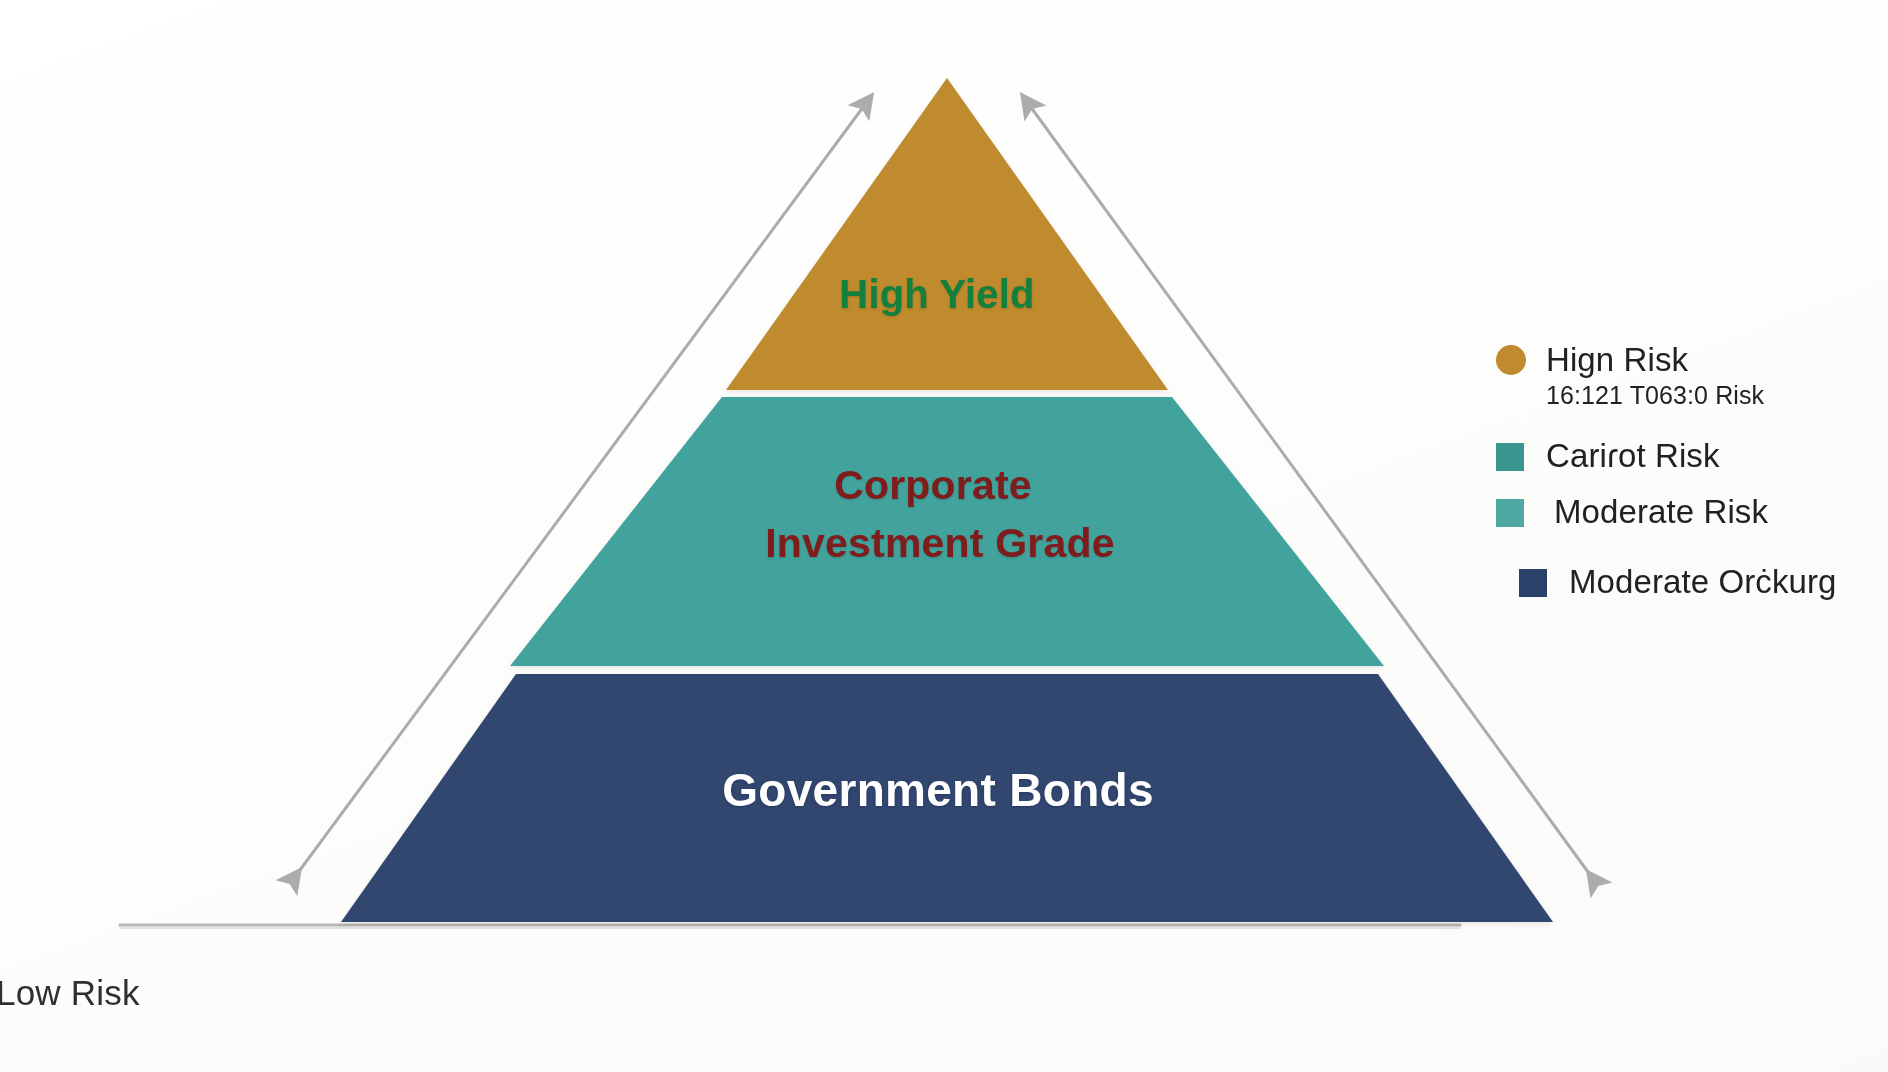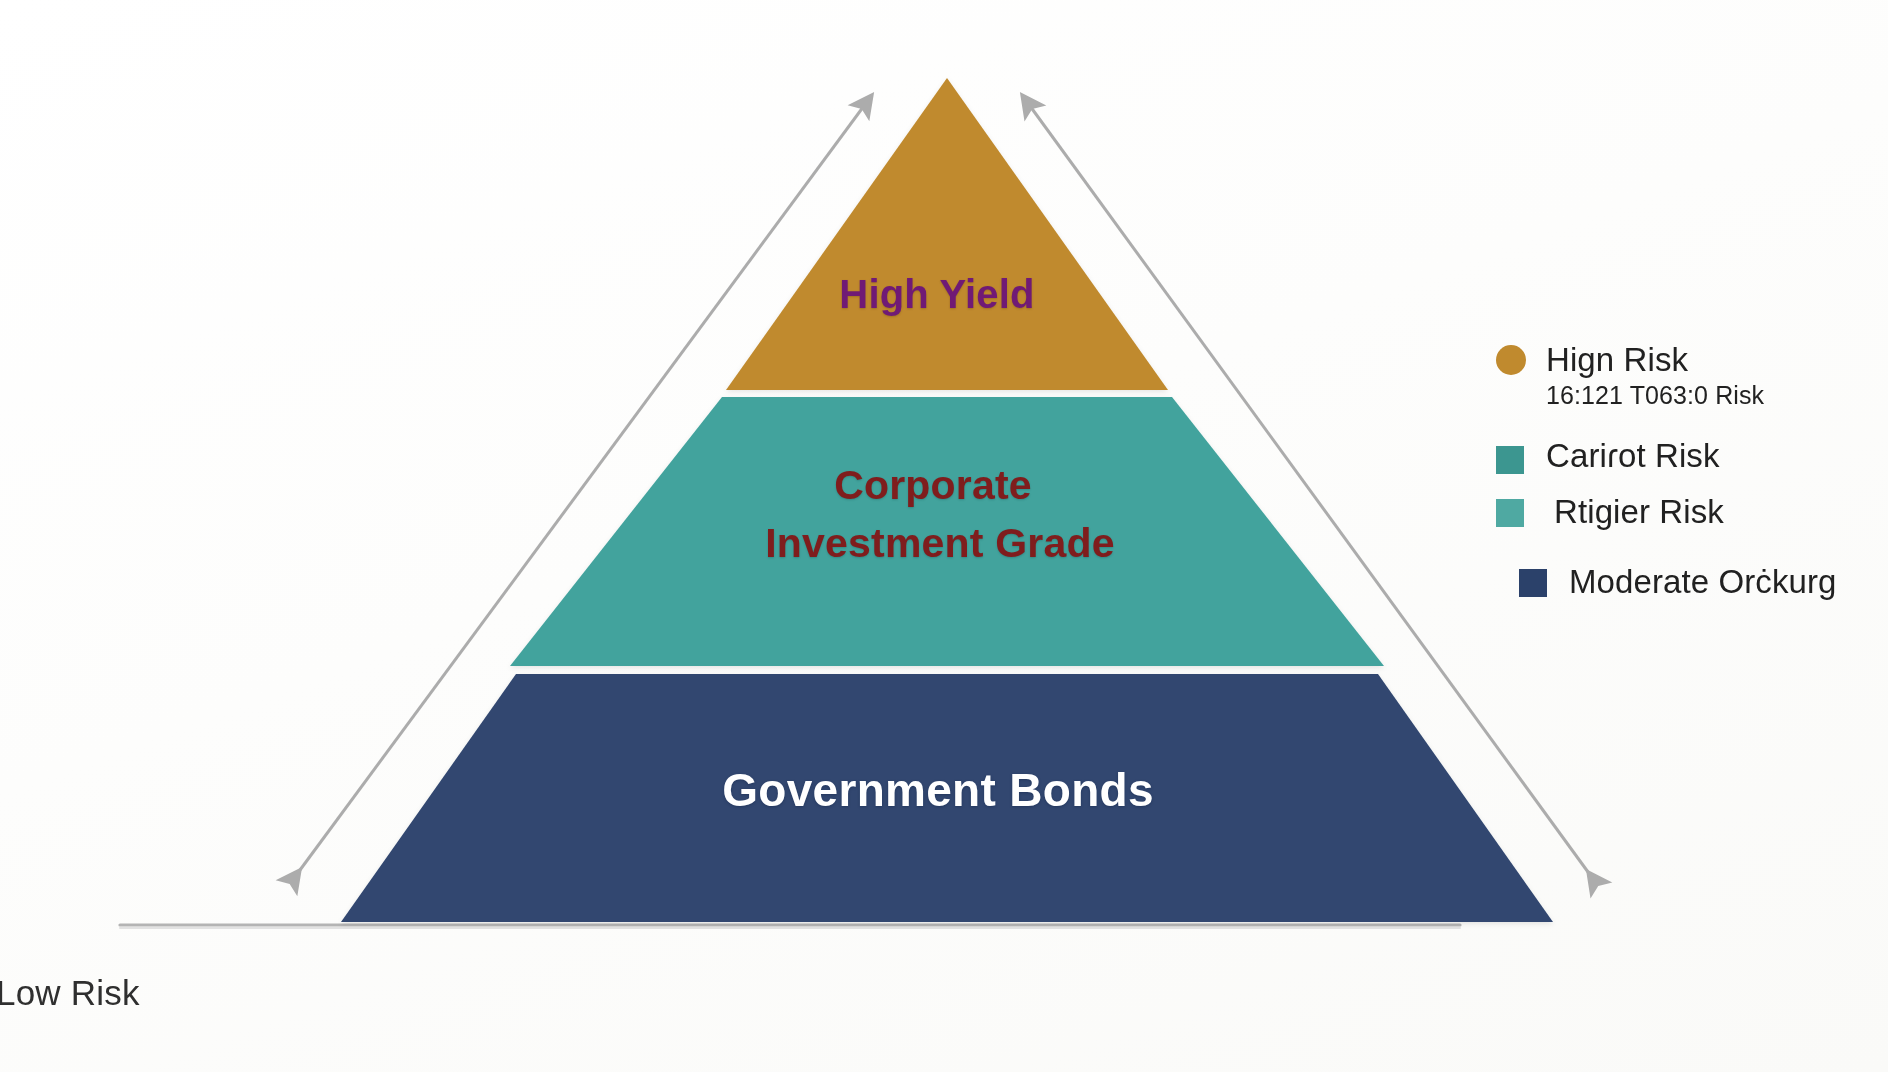--- a/index.html
+++ b/index.html
@@ -48,21 +48,21 @@
   .tier-label .l2 {
     display: block;
   }
 
   .label-high {
     left: 0;
     width: 1888px;
     top: 272px;
     font-size: 40px;
     font-weight: bold;
-    color: #701a75;
+    color: #15803d;
     letter-spacing: 0.2px;
     text-shadow: 0 1px 2px rgba(90, 60, 10, 0.30);
   }
   .label-high .l1 {
     transform: translateX(-7px);
   }
 
   .label-corp {
     left: 0;
     width: 1888px;
@@ -120,21 +120,21 @@
     left: 1496px;
     top: 340px;
     width: 372px;
   }
   .legend-row {
     display: flex;
     align-items: flex-start;
     position: relative;
   }
   .legend-row.r0 { margin-top: 0px; }
-  .legend-row.r2 { margin-top: 21px; align-items: center; }
+  .legend-row.r2 { margin-top: 21px; }
   .legend-row.r3 { margin-top: 15px; }
   .legend-row.r4 { margin-top: 30px; padding-left: 23px; }
 
   .swatch {
     flex: 0 0 auto;
     width: 28px;
     height: 28px;
     margin-top: 7px;
     margin-right: 22px;
   }
@@ -234,21 +234,21 @@
       <span class="legend-text sub">16:121 T063:0 Risk</span>
     </div>
 
     <div class="legend-row r2">
       <span class="swatch" style="background:#3C9690"></span>
       <span class="legend-text">Cariɾot Risk</span>
     </div>
 
     <div class="legend-row r3">
       <span class="swatch" style="background:#4FA9A2"></span>
-      <span class="legend-text indent">Rtigier Risk</span>
+      <span class="legend-text indent">Moderate Risk</span>
     </div>
 
     <div class="legend-row r4">
       <span class="swatch" style="background:#2B416A"></span>
       <span class="legend-text">Moderate Orċkurg</span>
     </div>
 
   </div>
 
 </div>

